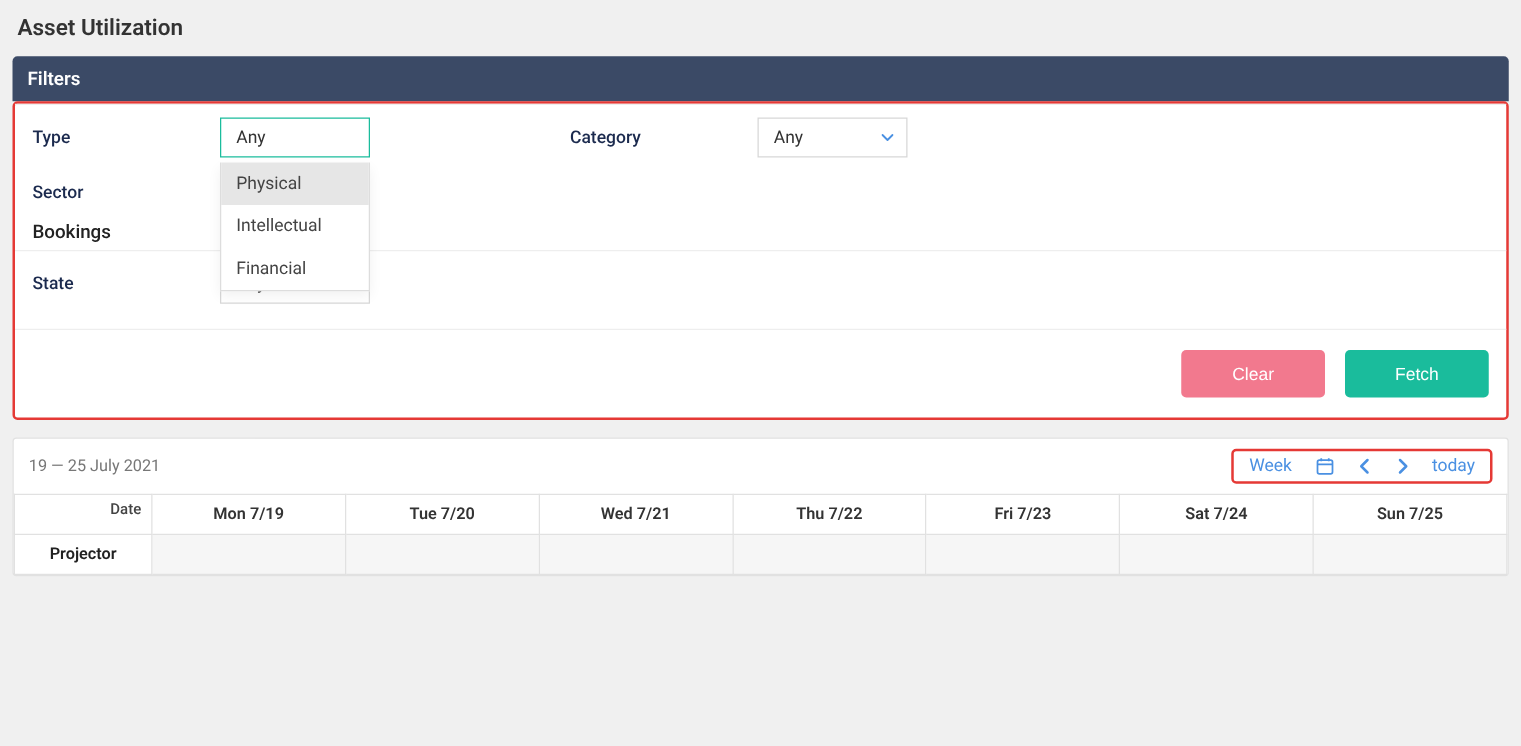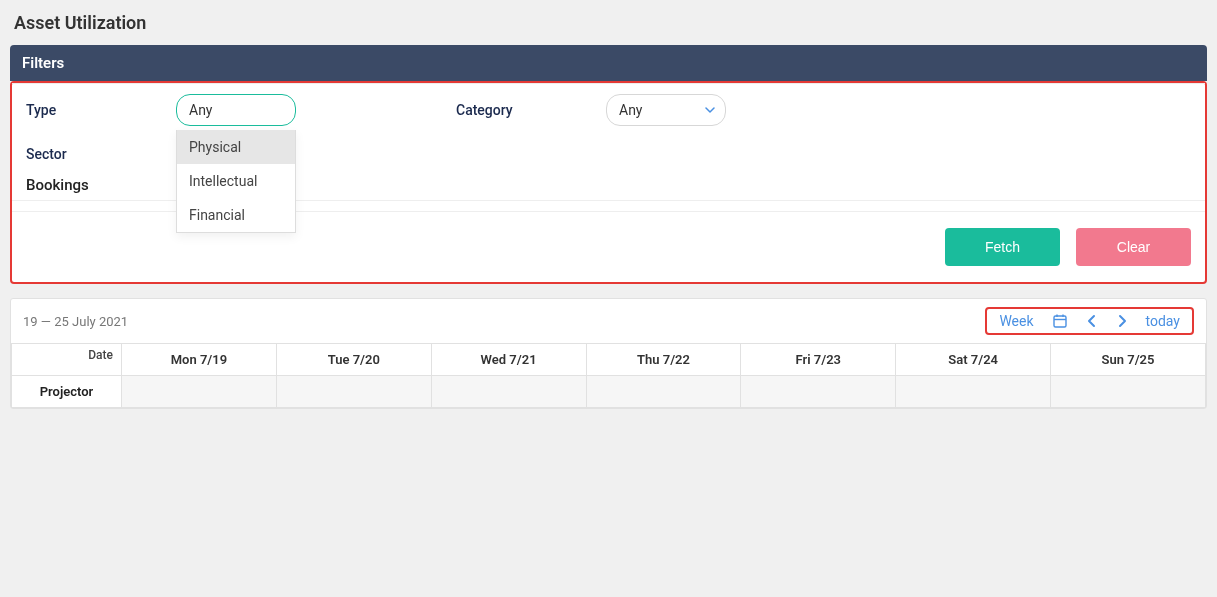--- a/index.html
+++ b/index.html
@@ -62,21 +62,21 @@
   }
   .select-wrap {
     position: relative;
     display: inline-block;
   }
   .select {
     position: relative;
     width: 120px;
     height: 32px;
     border: 1px solid #d7d7d7;
-    border-radius: 14px;
+    border-radius: 0;
     background: #fff;
     display: flex;
     align-items: center;
     padding: 0 28px 0 12px;
     font-size: 14px;
     color: #333;
     cursor: pointer;
   }
   .select.focused {
     border-color: #1abc9c;
@@ -253,24 +253,35 @@
       </div>
     </div>
 
     <div class="form-row">
       <div class="form-label">Sector</div>
     </div>
 
     <div class="section-title" style="padding-top:4px;">Bookings</div>
     <hr class="section-hr">
 
+    <div class="form-row">
+      <div class="form-label">State</div>
+      <div class="select">
+        <span>Any</span>
+        <span class="chev">
+          <svg width="10" height="10" viewBox="0 0 10 10">
+              <path d="M1 3 L5 7 L9 3" stroke="#4a90e2" stroke-width="1.5" fill="none" stroke-linecap="round" stroke-linejoin="round"></path>
+            </svg>
+        </span>
+      </div>
+    </div>
 
     <div class="actions">
+      <button class="btn btn-clear">Clear</button>
       <button class="btn btn-fetch">Fetch</button>
-      <button class="btn btn-clear">Clear</button>
     </div>
   </div>
 
   <div class="schedule-panel">
     <div class="sched-toolbar">
       <div class="date-range">19 — 25 July 2021</div>
       <div class="toolbar-right">
         <span class="tb-text">Week</span>
         <span class="tb-icon">
           <svg width="16" height="16" viewBox="0 0 16 16" fill="none" stroke="#4a90e2" stroke-width="1.4">

